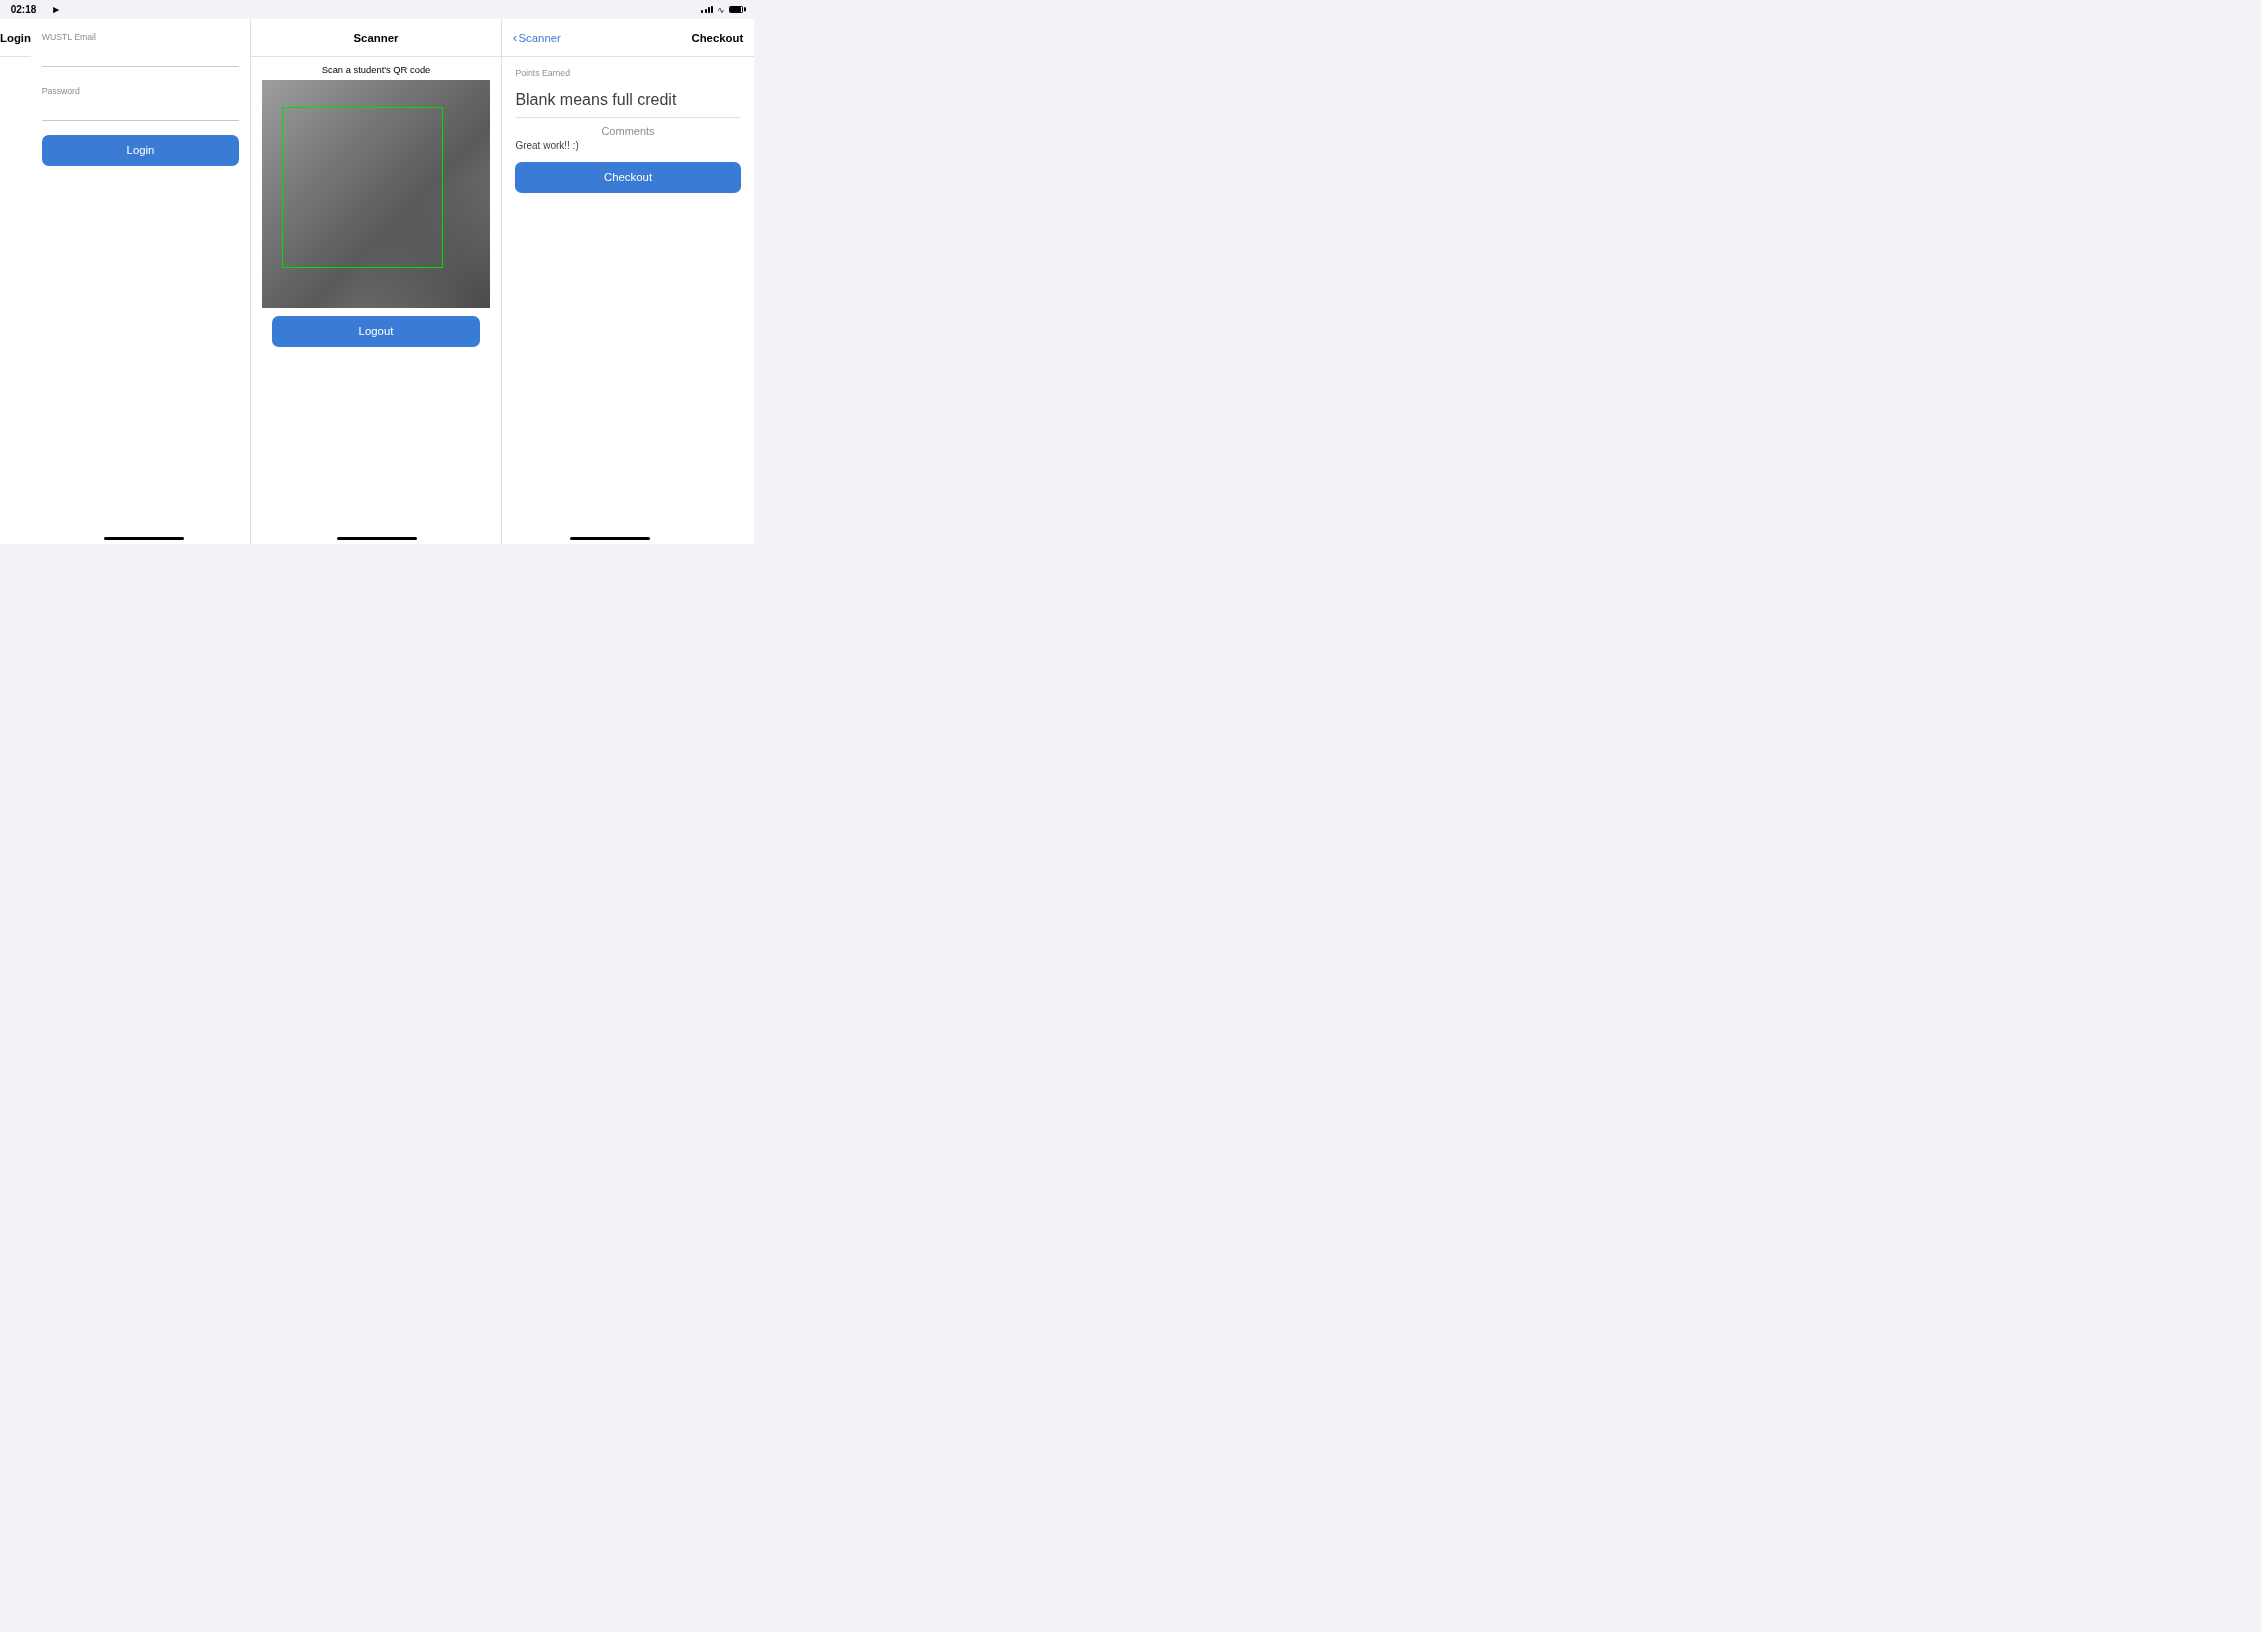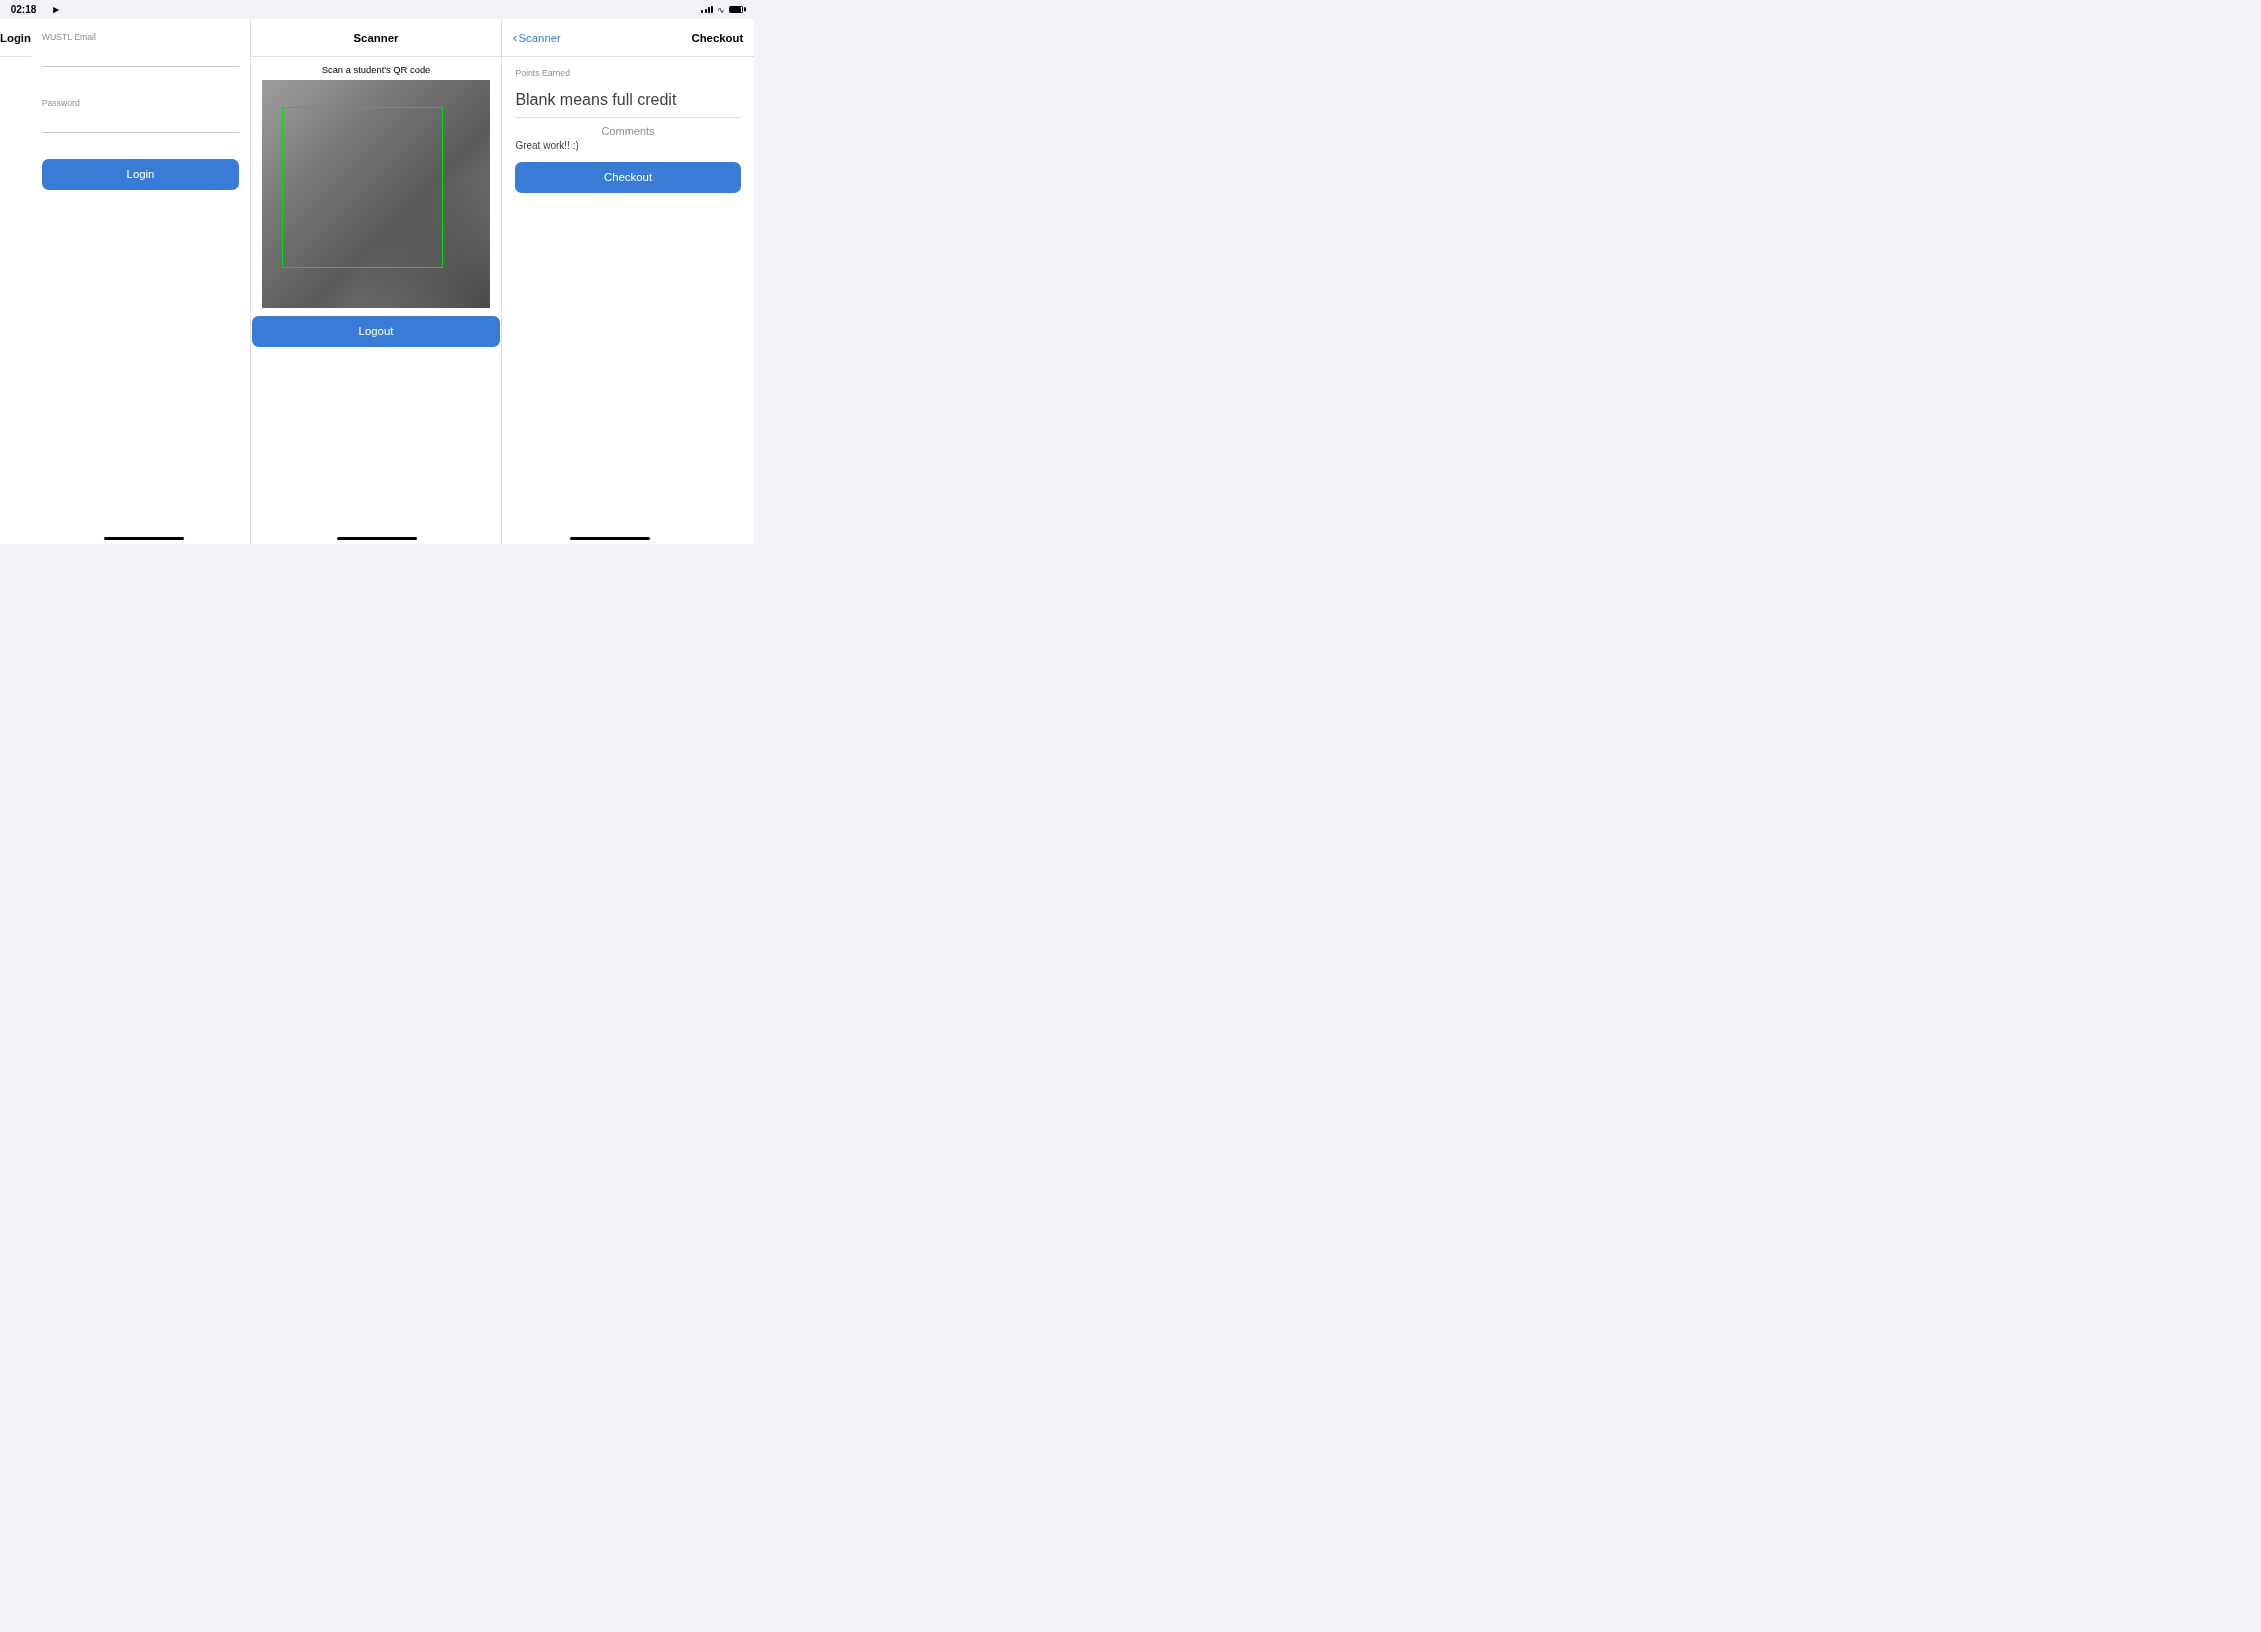--- a/index.html
+++ b/index.html
@@ -74,21 +74,21 @@
       font-weight: 700;
       color: #000;
     }
 
     .panel-content {
       padding: 13.4px 10.7px;
       flex: 1;
     }
 
     .form-field {
-      margin-bottom: 12px;
+      margin-bottom: 0;
     }
 
     .form-label {
       font-size: 8.7px;
       color: #8e8e93;
       margin-bottom: 4px;
       display: block;
     }
 
     .form-input {
@@ -167,21 +167,21 @@
       position: absolute;
       top: 27px;
       left: 20px;
       width: 161px;
       height: 161px;
       border: 1.3px solid #00e000;
       background: transparent;
     }
 
     .logout-btn {
-      width: 248px;
+      width: 208px;
       background: #3a7bd5;
       color: #fff;
       border: none;
       border-radius: 6.7px;
       padding: 9.4px;
       font-size: 11.4px;
       font-weight: 400;
       cursor: pointer;
       margin-top: 8px;
     }

